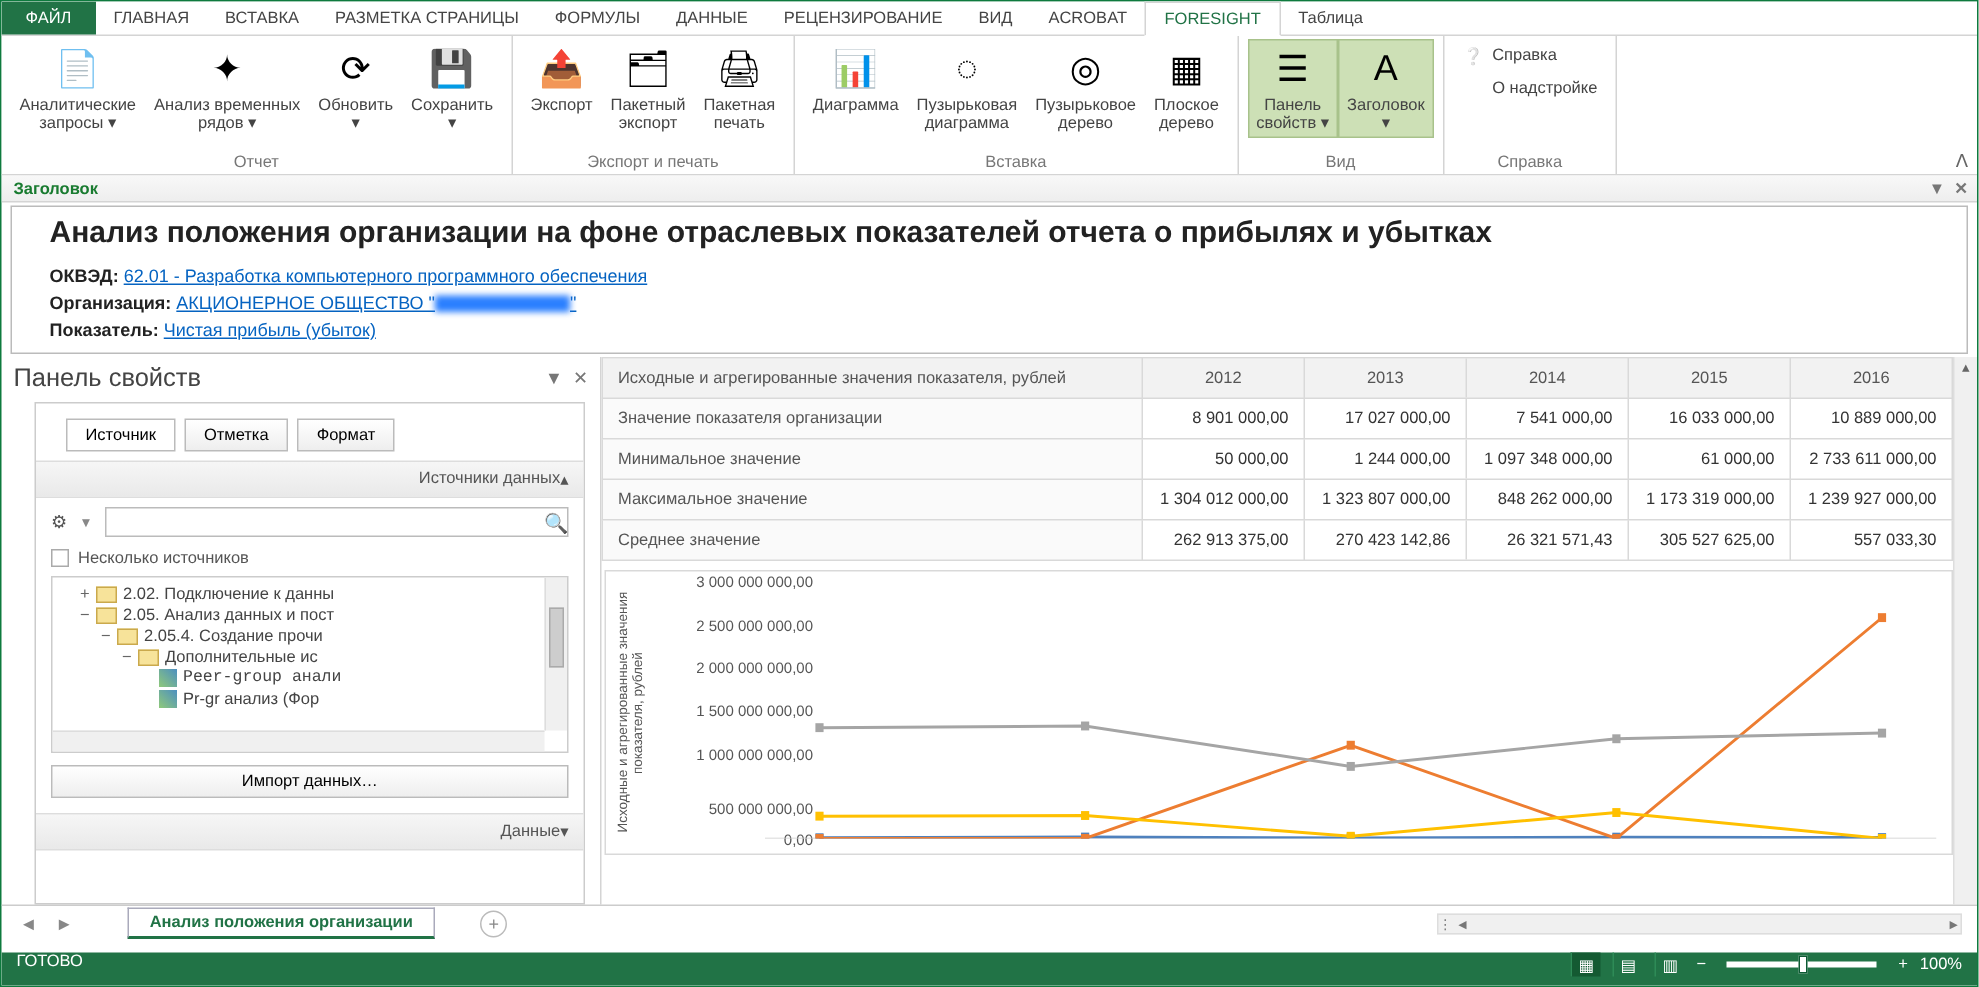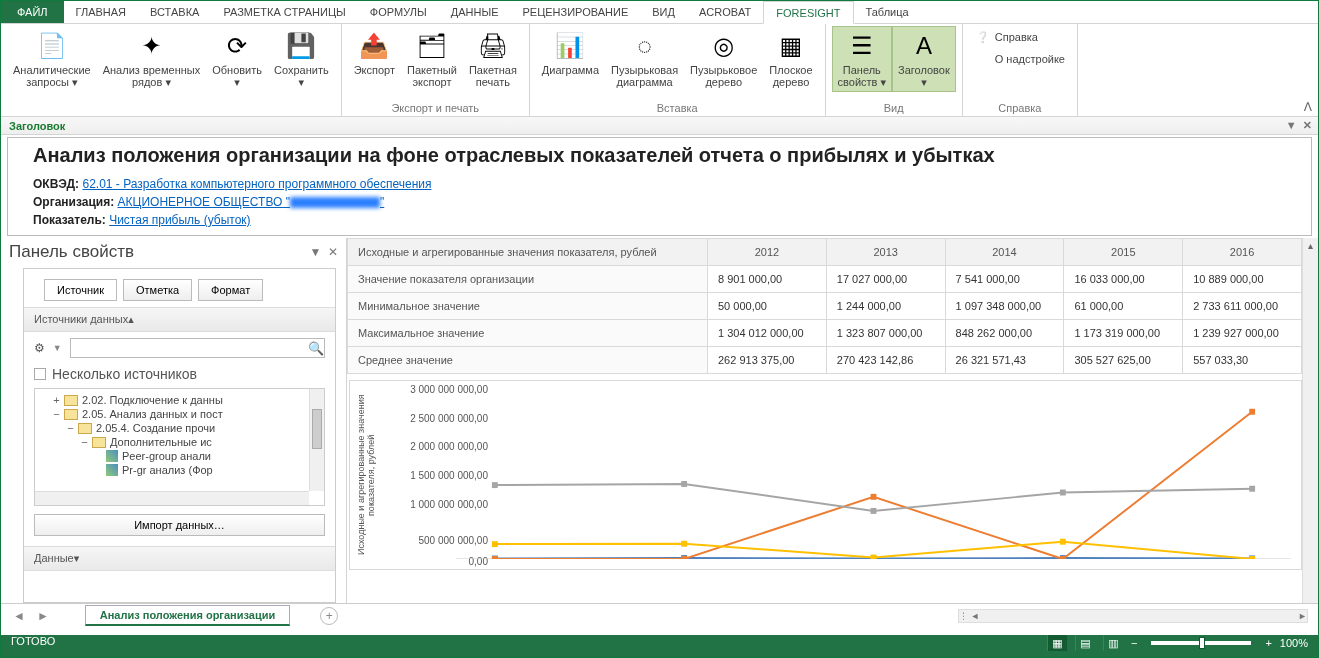--- a/index.html
+++ b/index.html
@@ -26,34 +26,34 @@
 .hdr-title .wtools{position:absolute;right:6px;color:#777;font-size:11px}
 .hdr-body{border:1px solid #bbb;margin:2px 6px;padding:6px 25px}
 .hdr-body h1{font-size:20px;font-weight:bold;color:#222;margin-bottom:8px}
 .hdr-body .ln{font-size:12px;color:#222;line-height:18px}
 .hdr-body .ln b{font-weight:bold}
 .hdr-body a{color:#0563c1;text-decoration:underline}
 .redact{display:inline-block;width:90px;height:11px;background:#2a7fff;filter:blur(2px);vertical-align:middle}
 
 .work{display:flex;height:365px}
 
-.props{width:346px;border-right:1px solid #d4d4d4;display:flex;flex-direction:column}
+.props{width:400px;border-right:1px solid #d4d4d4;display:flex;flex-direction:column}
 .props-hdr{height:28px;display:flex;align-items:center;justify-content:space-between;padding:0 8px}
 .props-hdr .t{font-size:17px;color:#444}
 .props-hdr .tools{color:#777;font-size:12px}
 .props-body{flex:1;border:1px solid #ccc;margin:2px 10px 0 22px;background:#fff;display:flex;flex-direction:column;overflow:hidden}
 .ptabs{display:flex;gap:6px;padding:10px 8px 6px 20px}
 .ptab{border:1px solid #bbb;background:linear-gradient(#fff,#eee);font-size:11px;padding:4px 12px;cursor:pointer}
 .ptab.active{background:#fff}
-.pacc{background:linear-gradient(#f6f6f6,#e9e9e9);border-top:1px solid #ddd;border-bottom:1px solid #ddd;font-size:11px;color:#555;padding:5px 10px;display:flex;justify-content:flex-start}
+.pacc{background:linear-gradient(#f6f6f6,#e9e9e9);border-top:1px solid #ddd;border-bottom:1px solid #ddd;font-size:11px;color:#555;padding:5px 10px;display:flex;justify-content:flex-end}
 .psearch{display:flex;align-items:center;padding:6px 10px;gap:8px}
 .psearch .cog{font-size:12px;color:#555}
 .psearch input{flex:1;border:1px solid #bbb;height:20px;font-size:11px;padding:0 20px 0 4px}
 .psearch .mag{margin-left:-24px;color:#5b8bb0;font-size:13px}
-.pchk{display:flex;align-items:center;gap:6px;padding:2px 10px 6px 10px;font-size:14px;color:#555}
+.pchk{display:flex;align-items:center;gap:6px;padding:2px 10px 6px 10px;font-size:11px;color:#555}
 .pchk .cb{width:12px;height:12px;border:1px solid #aaa;background:#fff}
 .ptree{border:1px solid #ccc;margin:0 10px;height:118px;overflow:hidden;position:relative;background:#fff}
 .ptree-inner{font-size:11px;color:#444;padding:4px 2px}
 .prow{white-space:nowrap;padding:1px 0;display:flex;align-items:center}
 .tw{display:inline-block;width:11px;text-align:center;color:#666;margin-right:2px}
 .fld{display:inline-block;width:14px;height:11px;background:#f7e39a;border:1px solid #caa94c;margin-right:4px}
 .doc{display:inline-block;width:12px;height:12px;background:linear-gradient(45deg,#8fc97a,#4c8fc0);margin-right:4px}
 .ptree .sb{position:absolute;right:0;top:0;bottom:14px;width:15px;background:#f0f0f0;border-left:1px solid #ddd}
 .ptree .sb .th{position:absolute;left:2px;right:2px;top:20px;height:40px;background:#cdcdcd;border:1px solid #aaa}
 .ptree .sbh{position:absolute;left:0;right:15px;bottom:0;height:14px;background:#f0f0f0;border-top:1px solid #ddd}
@@ -62,21 +62,21 @@
 
 .right{flex:1;position:relative;overflow:hidden}
 .rscrollv{position:absolute;right:0;top:0;bottom:0;width:16px;background:#f0f0f0;border-left:1px solid #ddd}
 .rscrollv .ar{height:16px;text-align:center;color:#666;font-size:10px;line-height:16px}
 .tblwrap{margin-right:16px}
 table.data{width:100%;border-collapse:collapse;font-size:11px}
 table.data th,table.data td{border:1px solid #d9d9d9;padding:7px 10px}
 table.data th{background:#f2f2f2;color:#555;font-weight:normal;text-align:center}
 table.data th.rowh{width:360px;text-align:left;background:#f2f2f2}
 table.data td.lbl{background:#fafafa;color:#555}
-table.data td.num{text-align:left;color:#333}
+table.data td.num{text-align:right;color:#333}
 .dashcol{border-right:1px dashed #aaa!important}
 
 .chartbox{border:1px solid #d9d9d9;margin:6px 16px 0 2px;height:190px;position:relative;background:#fff}
 .ylab{position:absolute;left:6px;top:10px;bottom:10px;width:30px;font-size:9px;color:#555;writing-mode:vertical-rl;transform:rotate(180deg);text-align:center;line-height:10px}
 .plot{position:absolute;left:106px;right:10px;top:8px;bottom:10px}
 .ytk{position:absolute;left:38px;width:100px;font-size:10px;color:#555;text-align:right;transform:translateY(-50%)}
 
 .sheettabs{height:24px;border-top:1px solid #ccc;display:flex;align-items:center;padding:0 6px;position:relative}
 .sheettabs .nav{color:#888;font-size:12px;padding:0 6px;cursor:pointer}
 .sheet{border:1px solid #aab;border-bottom:2px solid #217346;background:#fff;font-size:11px;font-weight:bold;color:#217346;padding:3px 14px;margin-left:30px}
@@ -123,20 +123,21 @@
           </div>
           <div class="rbtn">
             <div class="ico">⟳</div>
             <div class="lbl">Обновить<br>▾</div>
           </div>
           <div class="rbtn">
             <div class="ico">💾</div>
             <div class="lbl">Сохранить<br>▾</div>
           </div>
         </div>
+        <div class="rgrp-title">Отчет</div>
       </div>
       <div class="rgrp">
         <div class="rgrp-row">
           <div class="rbtn">
             <div class="ico">📤</div>
             <div class="lbl">Экспорт</div>
           </div>
           <div class="rbtn">
             <div class="ico">🗂</div>
             <div class="lbl">Пакетный<br>экспорт</div>
@@ -232,21 +233,21 @@
       <div class="pchk">
           <span class="cb"></span>
           <span>Несколько источников</span>
         </div>
       <div class="ptree">
         <div class="ptree-inner" id="ptree">
             <div class="prow" style="padding-left: 14px;"><span class="tw">+</span><span class="fld"></span>2.02. Подключение к данны</div>
             <div class="prow" style="padding-left: 14px;"><span class="tw">−</span><span class="fld"></span>2.05. Анализ данных и пост</div>
             <div class="prow" style="padding-left: 28px;"><span class="tw">−</span><span class="fld"></span>2.05.4. Создание прочи</div>
             <div class="prow" style="padding-left: 42px;"><span class="tw">−</span><span class="fld"></span>Дополнительные ис</div>
-            <div class="prow" style="padding-left: 56px;"><span class="tw"></span><span class="doc"></span>Peer-group анали</div>
+            <div class="prow" style="padding-left: 56px; font-family: Liberation Mono, monospace;"><span class="tw"></span><span class="doc"></span>Peer-group анали</div>
             <div class="prow" style="padding-left: 56px;"><span class="tw"></span><span class="doc"></span>Pr-gr анализ (Фор</div>
           </div>
         <div class="sb">
             <div class="th"></div>
           </div>
         <div class="sbh"></div>
       </div>
       <div class="pimport"><button>Импорт данных…</button></div>
       <div class="pacc" style="margin-top:10px">
           <span>Данные</span>

